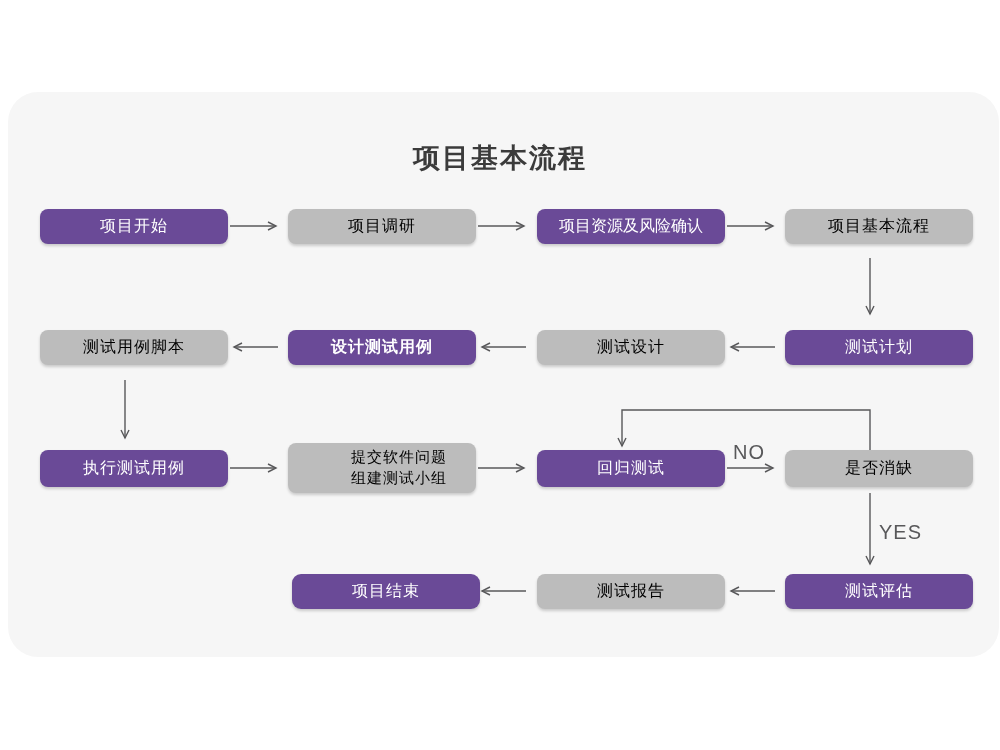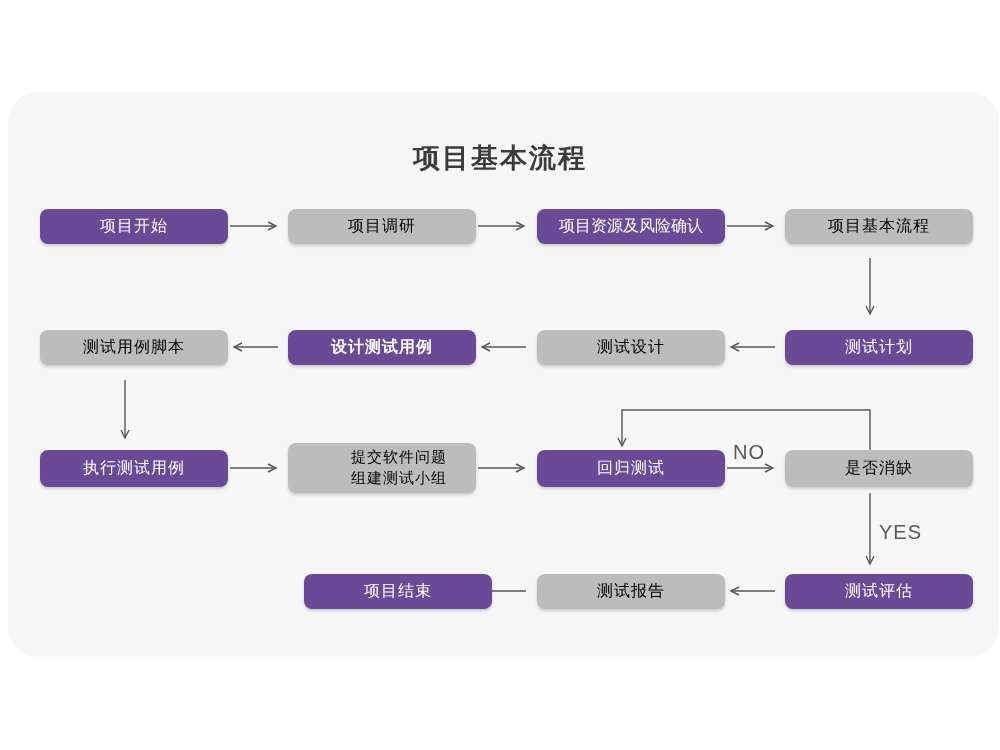--- a/index.html
+++ b/index.html
@@ -117,21 +117,21 @@
     <span>提交软件问题</span>
     <span>组建测试小组</span>
   </div>
   <div class="node purple r3" style="left:537px;top:450px;">
     <span>回归测试</span>
   </div>
   <div class="node gray r3" style="left:785px;top:450px;">
     <span>是否消缺</span>
   </div>
 
-  <div class="node purple" style="left:304px;top:574px;">
+  <div class="node purple" style="left:292px;top:574px;border-radius:9px;">
     <span>项目结束</span>
   </div>
   <div class="node gray" style="left:537px;top:574px;">
     <span>测试报告</span>
   </div>
   <div class="node purple" style="left:785px;top:574px;">
     <span>测试评估</span>
   </div>
 
   <div class="edge-label" id="no-label">NO</div>

